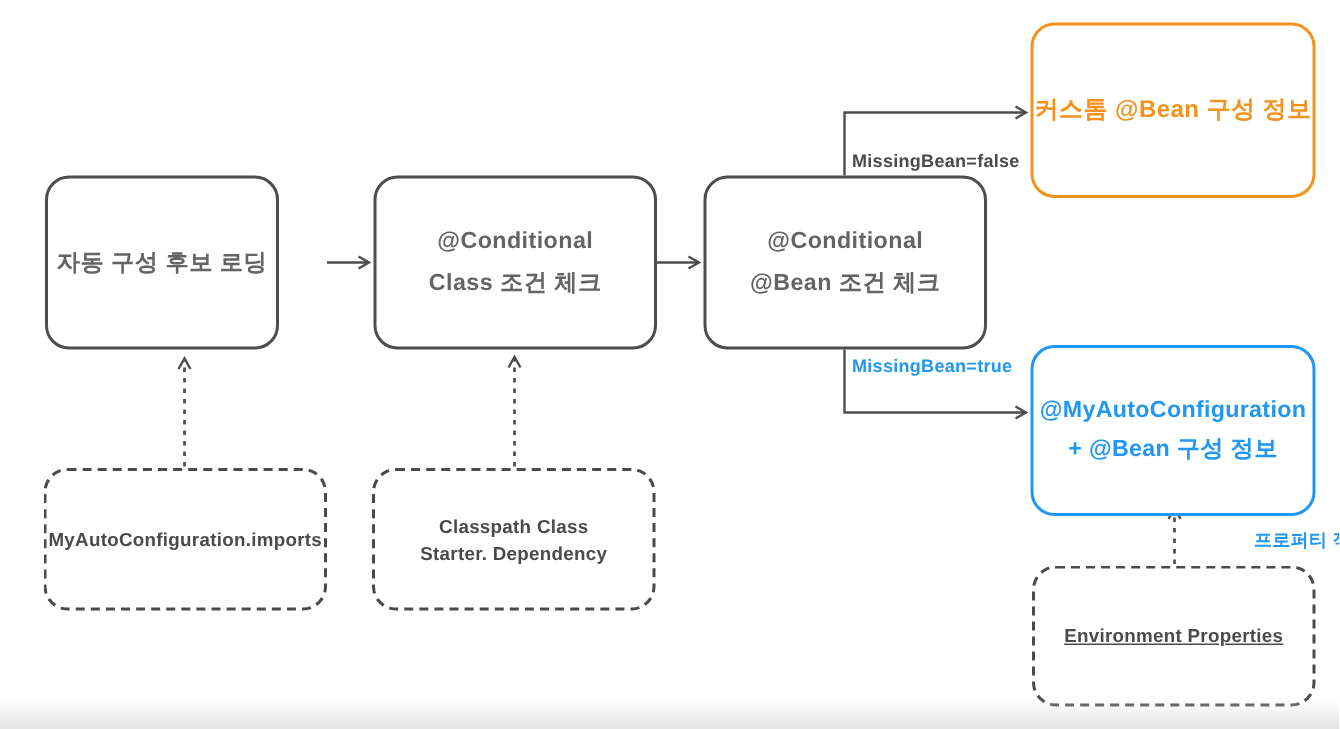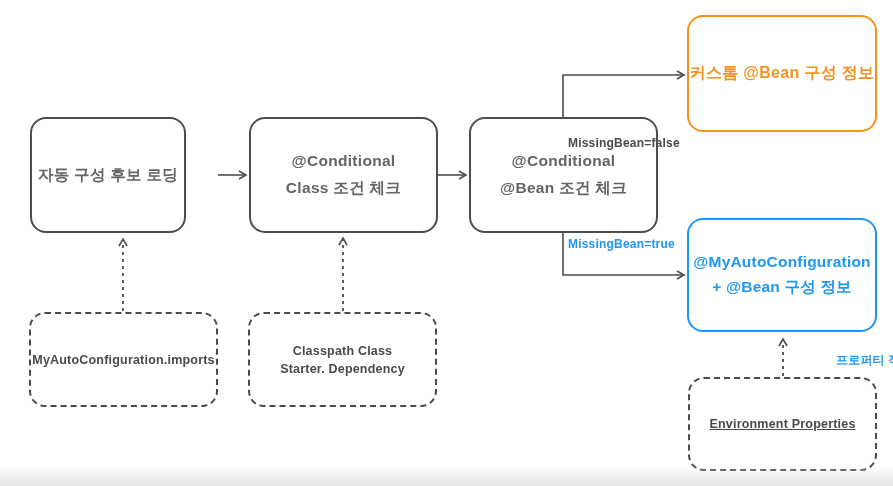--- a/index.html
+++ b/index.html
@@ -56,38 +56,39 @@
     font-weight: bold;
     font-size: 16px;
     letter-spacing: 0.3px;
   }
   .blue-node {
     border: 2px solid var(--accent-blue);
     color: var(--accent-blue);
     font-weight: bold;
     font-size: 15.5px;
     letter-spacing: 0.2px;
+    margin-top: 12px;
   }
   .blue-node .node-label { gap: 6px; }
   .dashed-node {
     border: 2px dashed var(--dark-label);
     color: #4a4a4a;
     font-weight: bold;
     font-size: 12.5px;
     letter-spacing: 0.2px;
   }
   .dashed-node .node-label { gap: 4px; }
   .edge-label {
     position: absolute;
     font-size: 12px;
     font-weight: bold;
     letter-spacing: 0.2px;
     white-space: nowrap;
   }
-  .edge-label.gray { color: var(--dark-label); margin-top: 36px; }
+  .edge-label.gray { color: var(--dark-label); }
   .edge-label.blue { color: var(--accent-blue); }
   .bottom-strip {
     position: absolute;
     left: 0; bottom: 0;
     width: 893px; height: 20px;
     background: linear-gradient(to bottom, rgba(228,228,228,0) 0%, #e4e4e4 100%);
   }
 </style>
 </head>
 <body>

